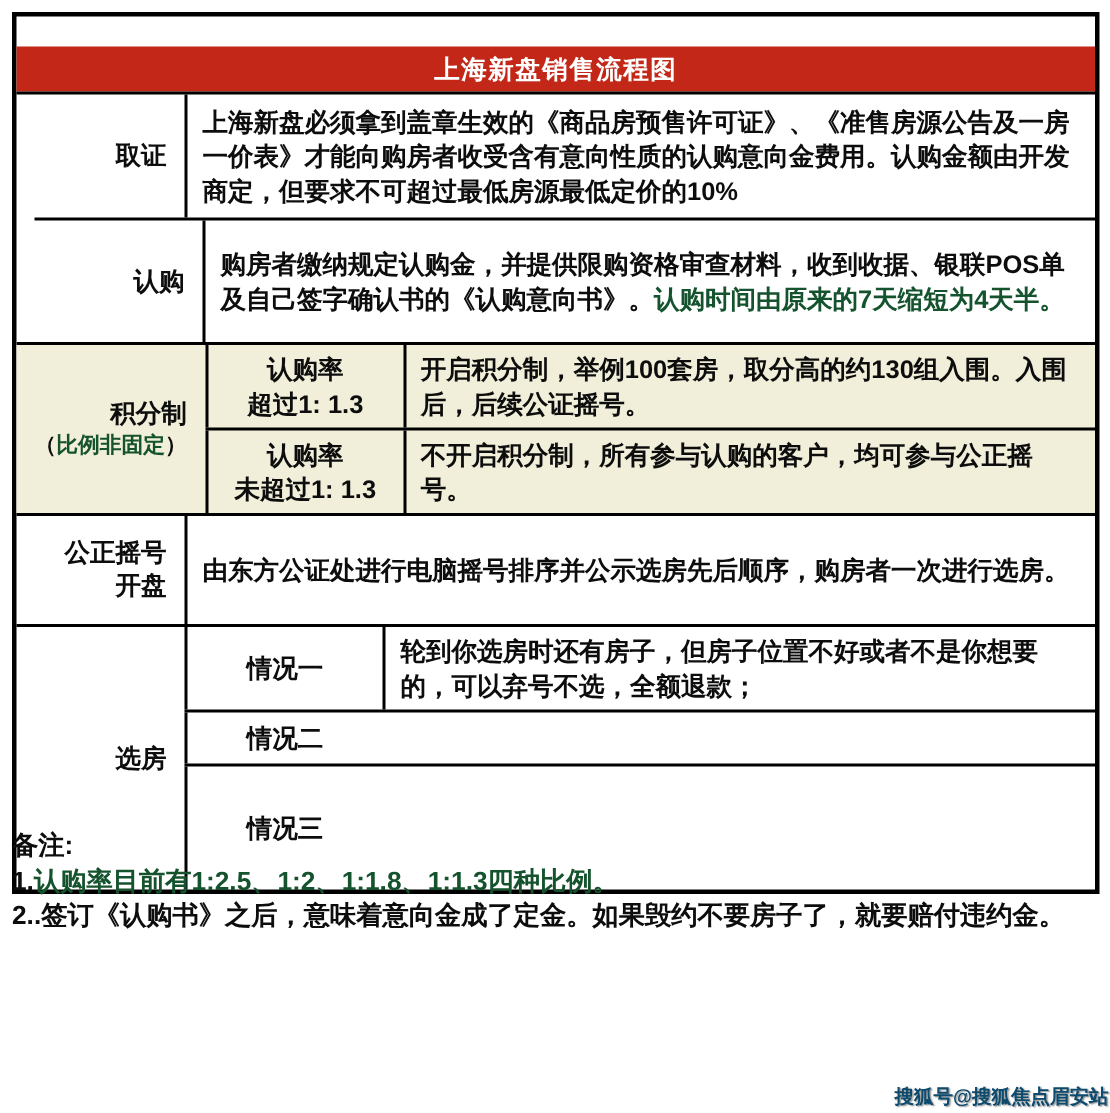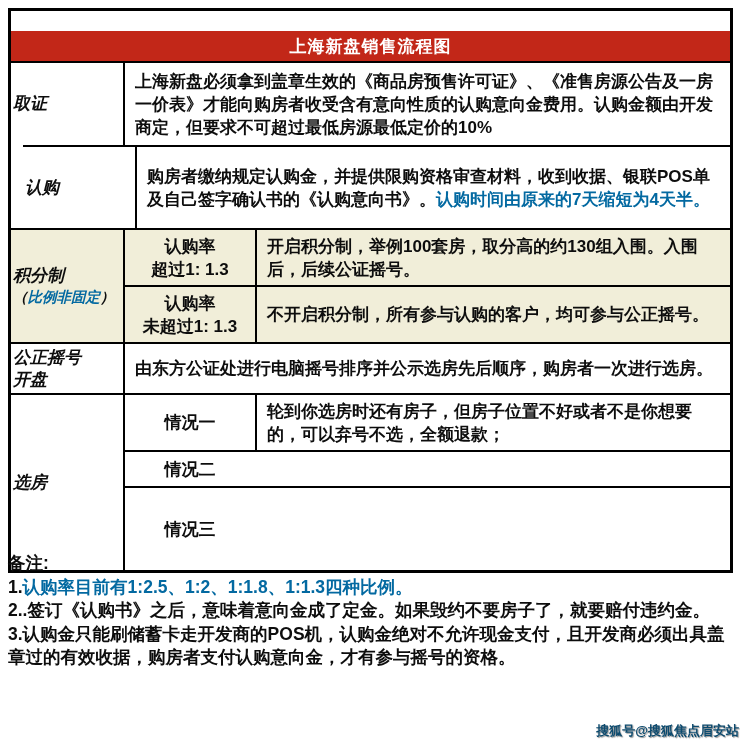--- a/index.html
+++ b/index.html
@@ -17,52 +17,52 @@
     border:3px solid #000; background:#fff;
   }
   .hdr {
     height:30px; background:#c22718; color:#fff;
     display:flex; align-items:center; justify-content:center;
     font-size:17px; letter-spacing:1px;margin-top:20px;
   }
   .row { display:flex; border-top:2px solid #000; align-items:stretch; }
   .c1 {
     flex:0 0 112px; display:flex; flex-direction:column;
-    align-items:flex-start; justify-content:center; text-align:center;
-    font-size:17px; line-height:22px; padding:2px;font-style:italic;
+    align-items:flex-end; justify-content:center; text-align:center;
+    font-size:17px; line-height:22px; padding:12px;
   }
   .c2 {
     flex:0 0 132px; border-left:2px solid #000;
     display:flex; flex-direction:column; align-items:center; justify-content:center;
     text-align:center; font-size:17px; line-height:23px; padding:2px;
   }
   .c3 {
     flex:1 1 auto; border-left:2px solid #000;
     display:flex; align-items:center;
     font-size:17px; line-height:23px; padding:6px 10px 6px 10px;
     text-align:left;
   }
   .stack { flex:1 1 auto; display:flex; flex-direction:column; }
   .subrow { display:flex; flex:0 0 auto; }
   .subrow + .subrow { border-top:2px solid #000; }
   .beige { background:#f1eed9; }
-  .red { color:#0369a1; }
+  .red { color:#14532d; }
   .sub-label { font-size:14.5px; line-height:20px; white-space:nowrap; }
   .notes {
     position:absolute; left:8px; top:552px; width:728px;
     font-size:17.5px; line-height:23.5px;
   }
   .watermark {
     position:absolute; right:1px; bottom:2px;
     font-size:13px; color:#0c4a6e;
     text-shadow:1px 1px 1px rgba(60,60,60,0.55);
     white-space:nowrap;
   }
   .h84 { height:84px; } .h83 { height:83px;margin-left:12px; }
-  .h61 { height:51px; }
+  .h61 { height:74px; }
   .s55 { height:55px; } .s57 { height:57px; }
   .s36 { height:36px; } .s84 { height:84px; }
 </style>
 </head>
 <body>
 
 <div class="sheet">
 
   <div class="hdr">
     <span>上海新盘销售流程图</span>
@@ -148,16 +148,15 @@
       </div>
     </div>
   </div>
 
 </div>
 
 <div class="notes">
   <div>备注:</div>
   <div><span>1.</span><span class="red">认购率目前有1:2.5、1:2、1:1.8、1:1.3四种比例。</span></div>
   <div>2..签订《认购书》之后，意味着意向金成了定金。如果毁约不要房子了，就要赔付违约金。</div>
-  <div>3.认购金只能刷储蓄卡走开发商的POS机，认购金绝对不允许现金支付，且开发商必须出具盖章过的有效收据，购房者支付认购意向金，才有参与摇号的资格。</div>
 </div>
 
 <div class="watermark">搜狐号@搜狐焦点眉安站</div>
 
 </body></html>

